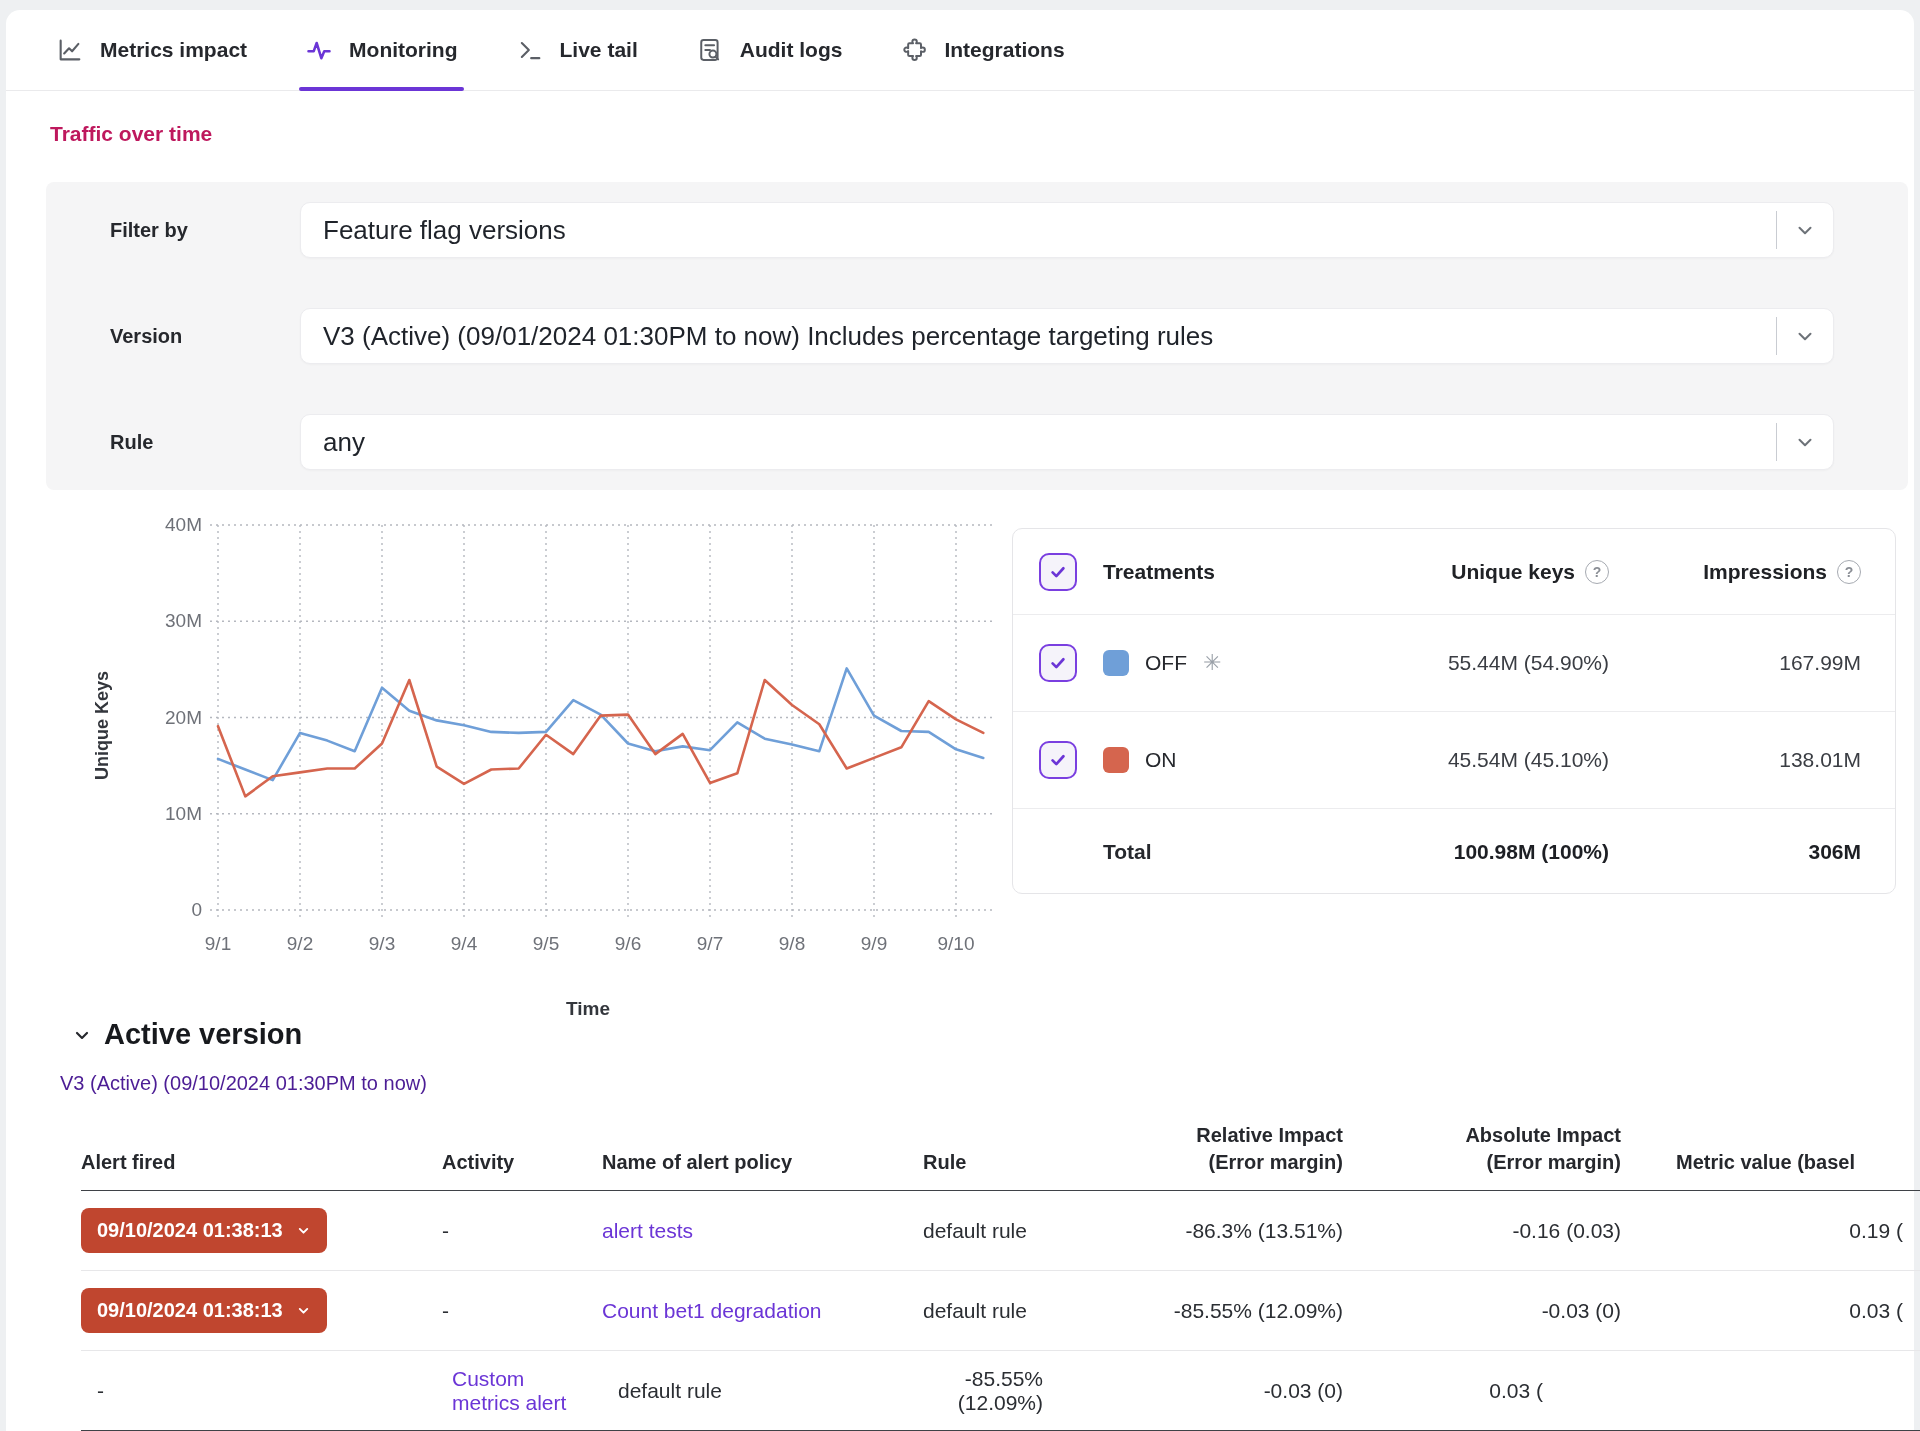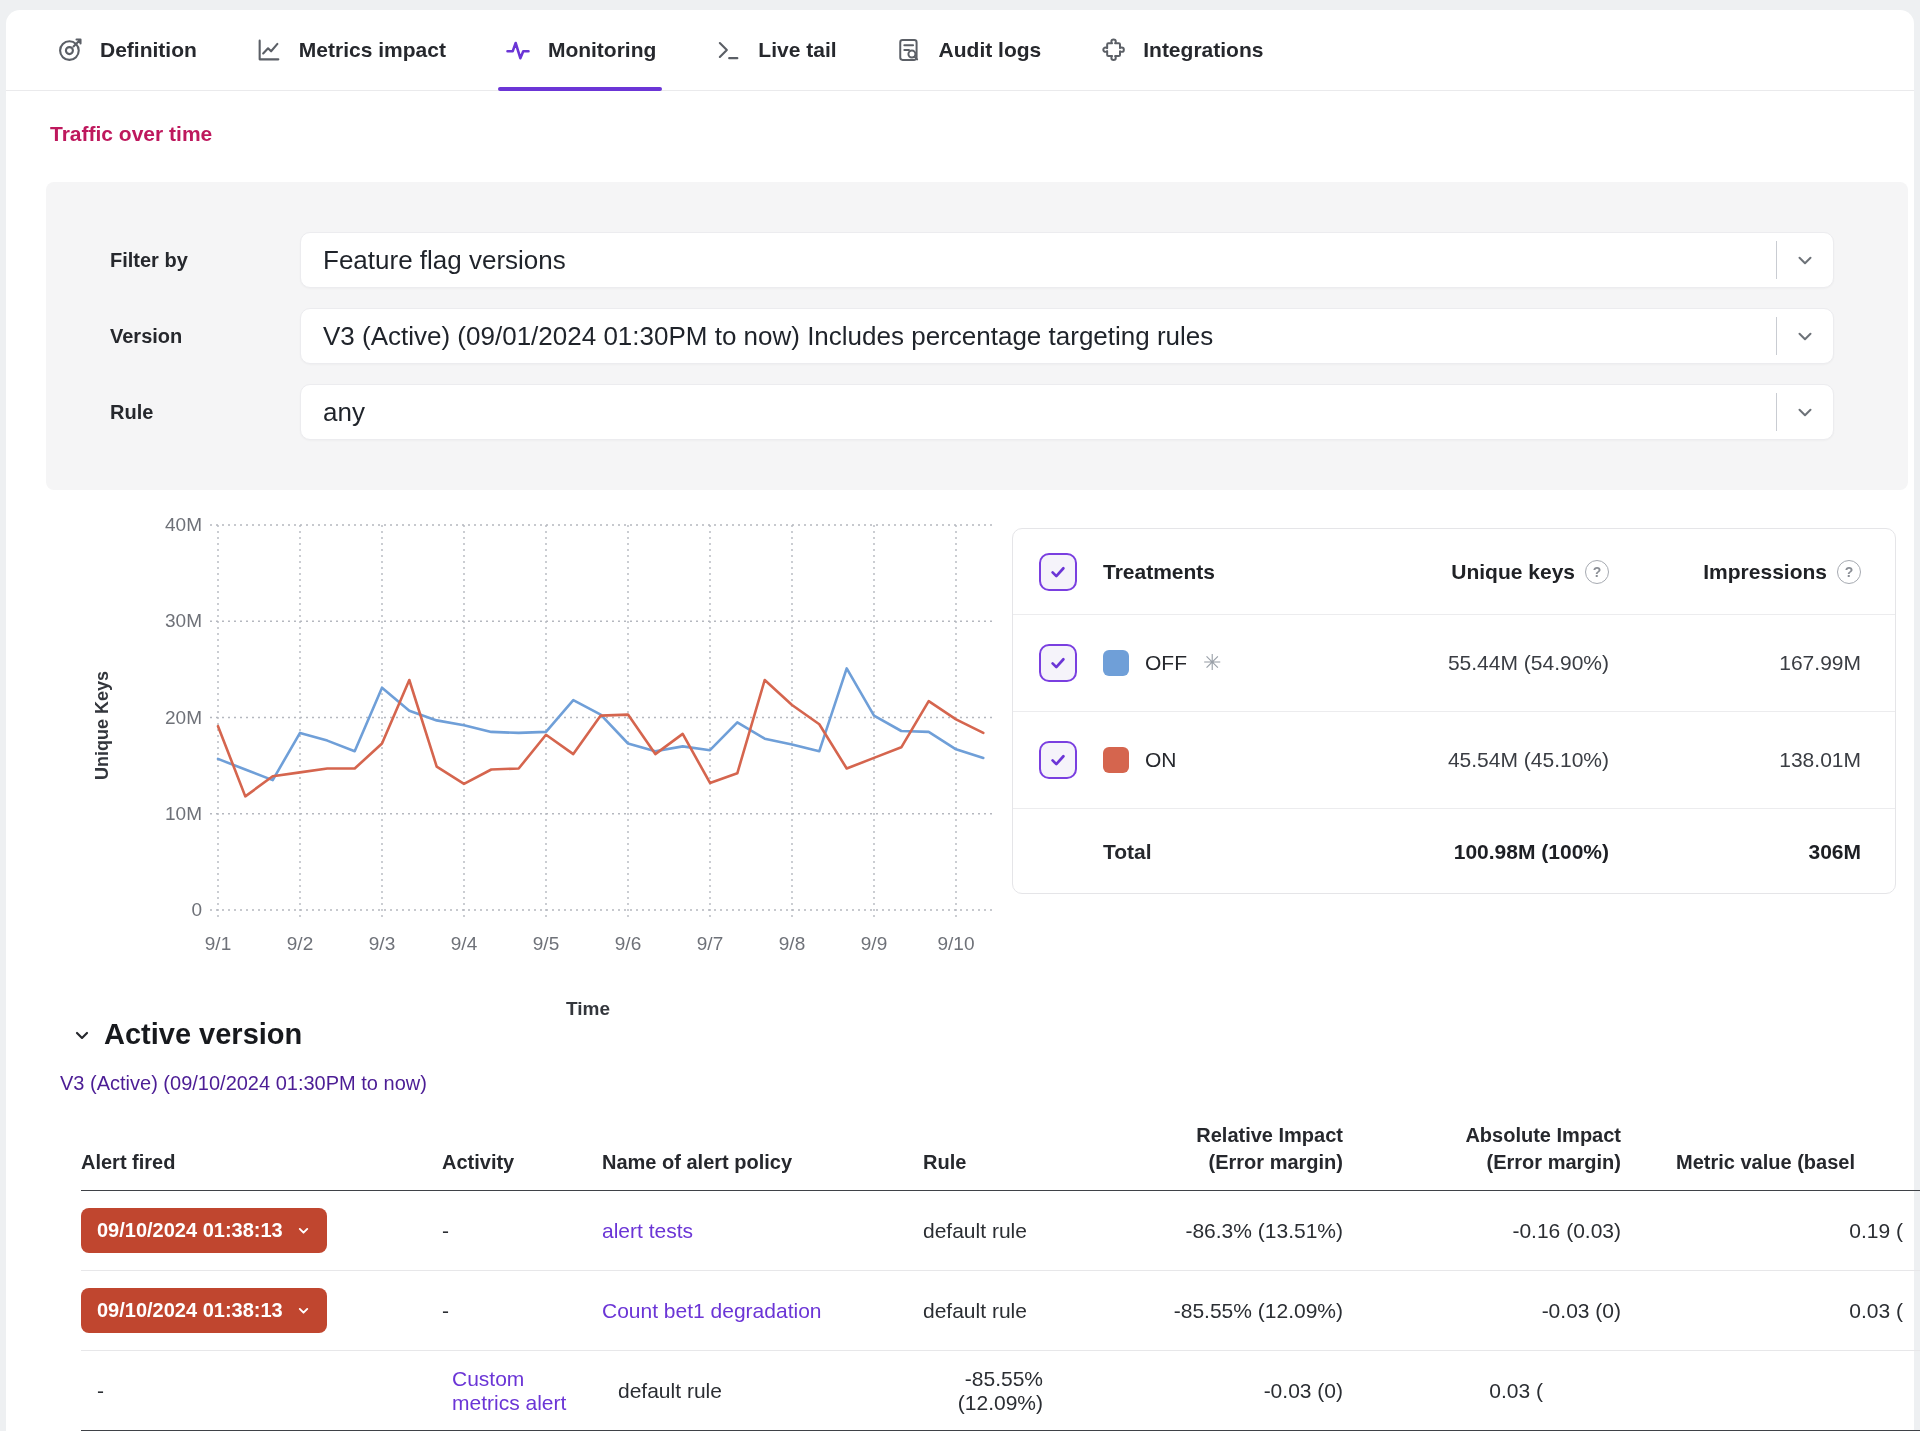--- a/index.html
+++ b/index.html
@@ -19,21 +19,21 @@
     font-size:21px;font-weight:700;color:#26282d;position:relative;white-space:nowrap;}
   .tab .ticon{width:30px;height:30px;color:#5b5f66;display:flex;align-items:center;}
   .tab.active .ticon{color:#6b35d6;}
   .tab.active::after{content:"";position:absolute;left:-6px;right:-6px;bottom:-1px;
     height:4px;background:#6b35d6;border-radius:2px;}
   
   .section-title{position:absolute;left:44px;top:112px;font-size:21px;font-weight:700;color:#be185d;}
   
   .filter-panel{position:absolute;left:40px;top:172px;width:1862px;height:308px;
     background:#f5f5f6;border-radius:8px;display:flex;flex-direction:column;
-    justify-content:center;gap:20px;padding:0 74px 0 64px;box-sizing:border-box;}
+    justify-content:center;gap:50px;padding:0 74px 0 64px;box-sizing:border-box;}
   .filter-row{display:flex;align-items:center;}
   .filter-label{width:190px;font-size:20px;font-weight:700;color:#26282d;flex:none;}
   .select{flex:1;height:54px;background:#ffffff;border:1px solid #ececef;border-radius:10px;
     position:relative;display:flex;align-items:center;cursor:pointer;
     box-shadow:0 1px 2px rgba(0,0,0,0.03);}
   .select .sel-text{padding-left:22px;font-size:26px;color:#1f232a;white-space:nowrap;overflow:hidden;}
   .select .divider{position:absolute;right:56px;top:8px;bottom:8px;width:1px;background:#c9ccd2;}
   .select .chev{position:absolute;right:17px;top:50%;transform:translateY(-50%);color:#6d7278;display:flex;}
   
   .chart-wrap{position:absolute;left:58px;top:500px;width:950px;height:505px;}
@@ -84,30 +84,20 @@
   .badge{display:inline-flex;align-items:center;gap:13px;background:#c0462f;color:#fff;
     font-size:20px;font-weight:700;border-radius:8px;padding:11px 16px;cursor:pointer;white-space:nowrap;}
   svg{display:block;}
 </style>
 </head>
 <body>
 
 <div class="card">
 
   <div class="nav">
-    <div class="tab">
-      <span class="ticon">
-        <svg width="28" height="28" viewBox="0 0 24 24" fill="none" stroke="currentColor" stroke-width="1.8" stroke-linecap="round">
-          <circle cx="11.5" cy="12.5" r="8"></circle>
-            <circle cx="11.5" cy="12.5" r="3"></circle>
-          <path d="M15 9 L21 3 M21 3 h-3.4 M21 3 v3.4"></path>
-        </svg>
-      </span>
-      <span>Definition</span>
-    </div>
     <div class="tab">
       <span class="ticon">
         <svg width="28" height="28" viewBox="0 0 24 24" fill="none" stroke="currentColor" stroke-width="1.8" stroke-linecap="round" stroke-linejoin="round">
           <path d="M4 4 v16 h16"></path>
           <path d="M7 15 l4.2-4.5 2.6 2.6 5.4-6.3"></path>
         </svg>
       </span>
       <span>Metrics impact</span>
     </div>
     <div class="tab active">

